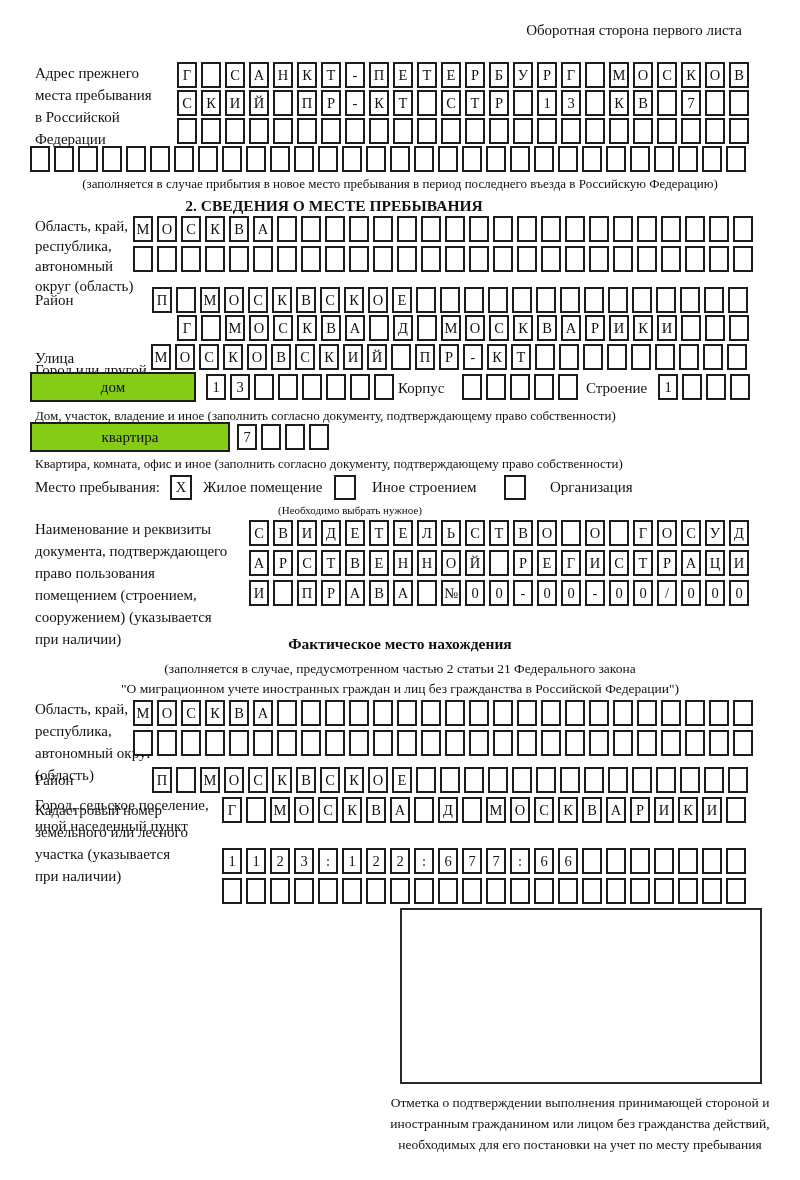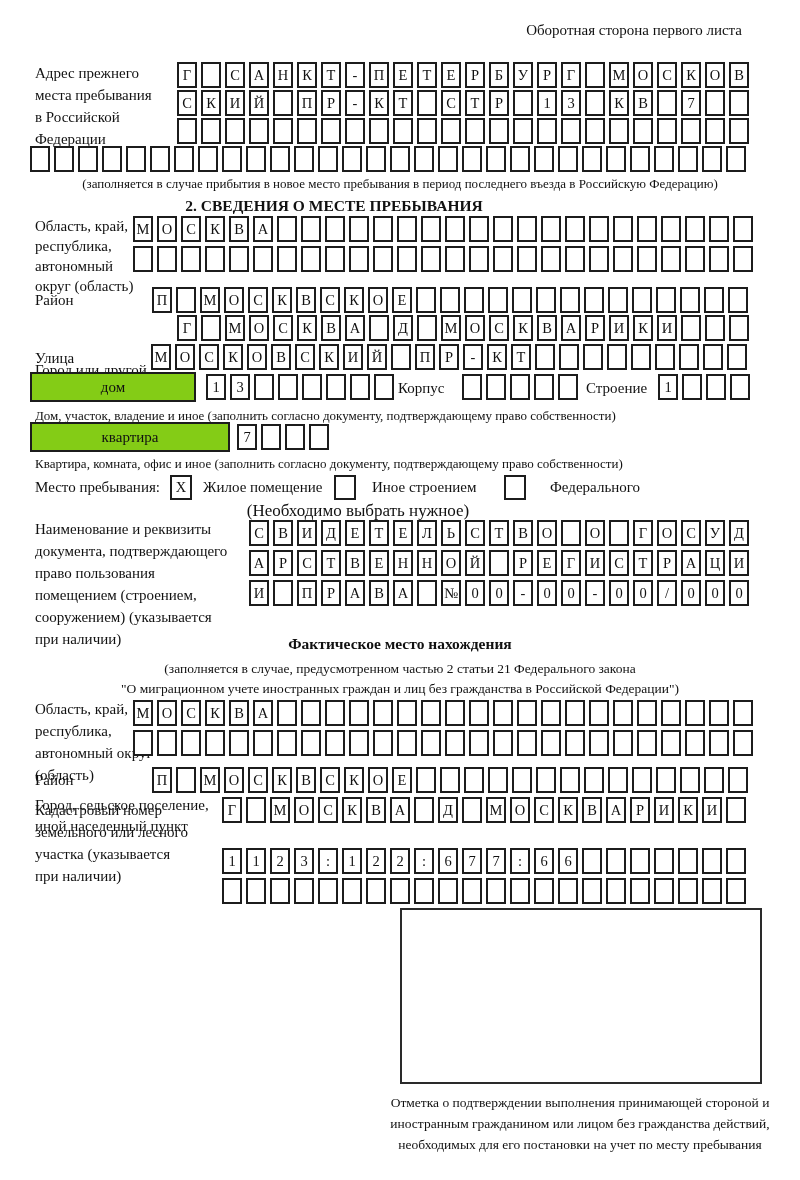--- a/index.html
+++ b/index.html
@@ -351,22 +351,22 @@
       <div class="cell"></div>
     </div>
   <div class="note" style="left:35px;top:455px;width:740px;">Квартира, комната, офис и иное (заполнить согласно документу, подтверждающему право собственности)</div>
 
   <div class="lbl" style="left:35px;top:477px;">Место пребывания:</div>
   <div class="checkbox" style="left:170px;top:475px;">X</div>
   <div class="lbl" style="left:203px;top:477px;">Жилое помещение</div>
   <div class="checkbox" style="left:334px;top:475px;"></div>
   <div class="lbl" style="left:372px;top:477px;">Иное строением</div>
   <div class="checkbox" style="left:504px;top:475px;"></div>
-  <div class="lbl" style="left:550px;top:477px;">Федерального</div>
-  <div class="note center" style="left:158px;top:502px;width:400px;font-size:17px;">(Необходимо выбрать нужное)</div>
+  <div class="lbl" style="left:550px;top:477px;">Организация</div>
+  <div class="note center" style="left:150px;top:502px;width:400px;font-size:11px;">(Необходимо выбрать нужное)</div>
 
   <div class="lbl" style="left:35px;top:518px;width:215px;line-height:22px;">Наименование и реквизиты
 документа, подтверждающего
 право пользования
 помещением (строением,
 сооружением) (указывается
 при наличии)</div>
   <div class="row" style="left:249px;top:520px;">
       <div class="cell">С</div>
       <div class="cell">В</div>

